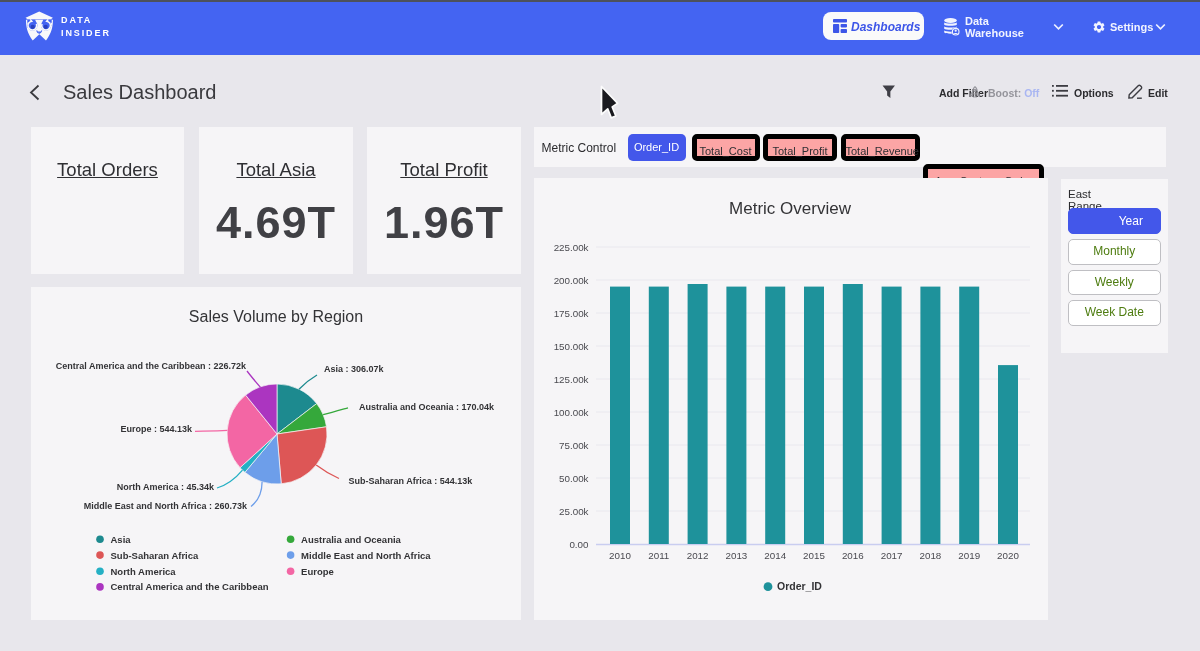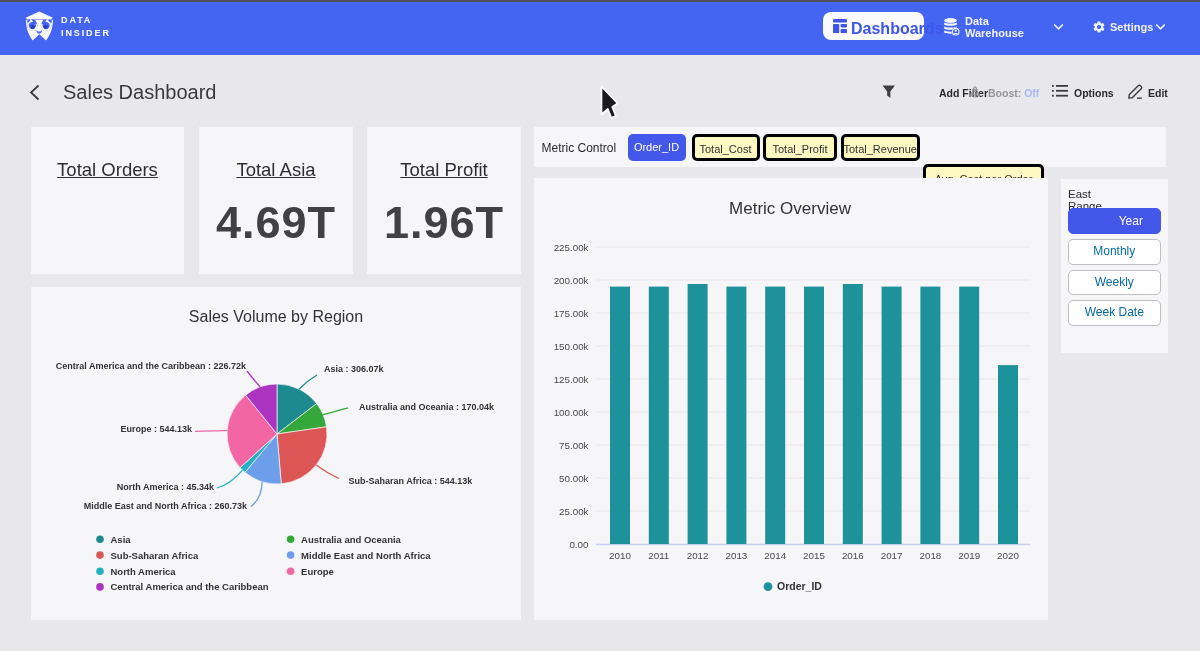--- a/index.html
+++ b/index.html
@@ -6,21 +6,21 @@
 html,body { width:1200px; height:651px; overflow:hidden; }
 body { background:#e8e7ec; font-family:"Liberation Sans",sans-serif; }
 #app { position:relative; width:1036px; height:651px; }
 .abs { position:absolute; }
 .card { position:absolute; background:#f6f5f7; }
 
 #topline { position:absolute; left:0; top:0; width:1200px; height:1.5px; background:#4d515c; }
 #navbar { position:absolute; left:0; top:1px; width:1200px; height:54px; background:#4464f2; }
 #logo-text { position:absolute; left:61px; top:13.5px; color:#fff; font-size:9px; font-weight:bold; letter-spacing:1.9px; line-height:13.8px; }
 #btn-dash { position:absolute; left:823px; top:12px; width:101px; height:28px; background:#fafafa; border-radius:8px; }
-#btn-dash span { position:absolute; left:28px; top:7.5px; font-size:16px; font-weight:bold; color:#3d56e8; }
+#btn-dash span { position:absolute; left:28px; top:7.5px; font-size:12px; font-weight:bold; color:#3d56e8;font-style:italic; }
 .navitem { position:absolute; top:0; height:54px; display:flex; align-items:center; color:#f2f4ff; font-size:11px; font-weight:bold; }
 
 #subtitle { position:absolute; left:57px; top:81px; font-size:20px; color:#3a3a3e;margin-left:6px; }
 .action { position:absolute; top:86.5px; font-size:10.5px; font-weight:bold; color:#2b2b2e; white-space:nowrap; }
 
 .stat { position:absolute; top:127px; height:147px; background:#f6f5f7; text-align:center; }
 .stat .lbl { margin-top:32px; font-size:18.5px; color:#2f2f33;text-decoration:underline; }
 .stat .num { margin-top:16px; font-size:45px; font-weight:bold; color:#404045; letter-spacing:1px; }
 </style>
 </head>
@@ -235,16 +235,16 @@
   <div class="abs drbtn drsel" style="top:208px;">Year</div>
   <div class="abs drbtn" style="top:239px;">Monthly</div>
   <div class="abs drbtn" style="top:269.5px;">Weekly</div>
   <div class="abs drbtn" style="top:300px;">Week Date</div>
 
   <svg class="abs" style="left:600px;top:85px;" width="20" height="36" viewBox="0 0 20 36">
     <path d="M1.5,1.5 L1.5,29.5 L7.7,23.9 L11.3,32.9 L15.8,31.0 L12.2,21.9 L17.7,18.3 Z" fill="#1a1a1f" stroke="#fcfcfc" stroke-width="1.7" stroke-linejoin="round"></path>
   </svg>
 </div>
 <style>
-.chip { height:27px; background:#fef9c3; border:3px solid #000000; border-radius:5px; color:#2f2f33; font-size:11px; text-align:center; line-height:25px; white-space:nowrap; }
-.drbtn { left:1068px; width:92.5px; height:25.5px; background:#fff; border:1px solid #bfbfc3; border-radius:5px; color:#0369a1; font-size:12px; text-align:center; line-height:23px; }
+.chip { height:27px; background:#fca5a5; border:5px solid #000000; border-radius:5px; color:#2f2f33; font-size:11px; text-align:center; line-height:25px; white-space:nowrap; }
+.drbtn { left:1068px; width:92.5px; height:25.5px; background:#fff; border:1px solid #bfbfc3; border-radius:5px; color:#4d7c0f; font-size:12px; text-align:center; line-height:23px; }
 .drsel { background:#4357ea; border-color:#4357ea; color:#fff; line-height:25.5px;padding-left:33px; }
 </style>
 
 </body></html>

